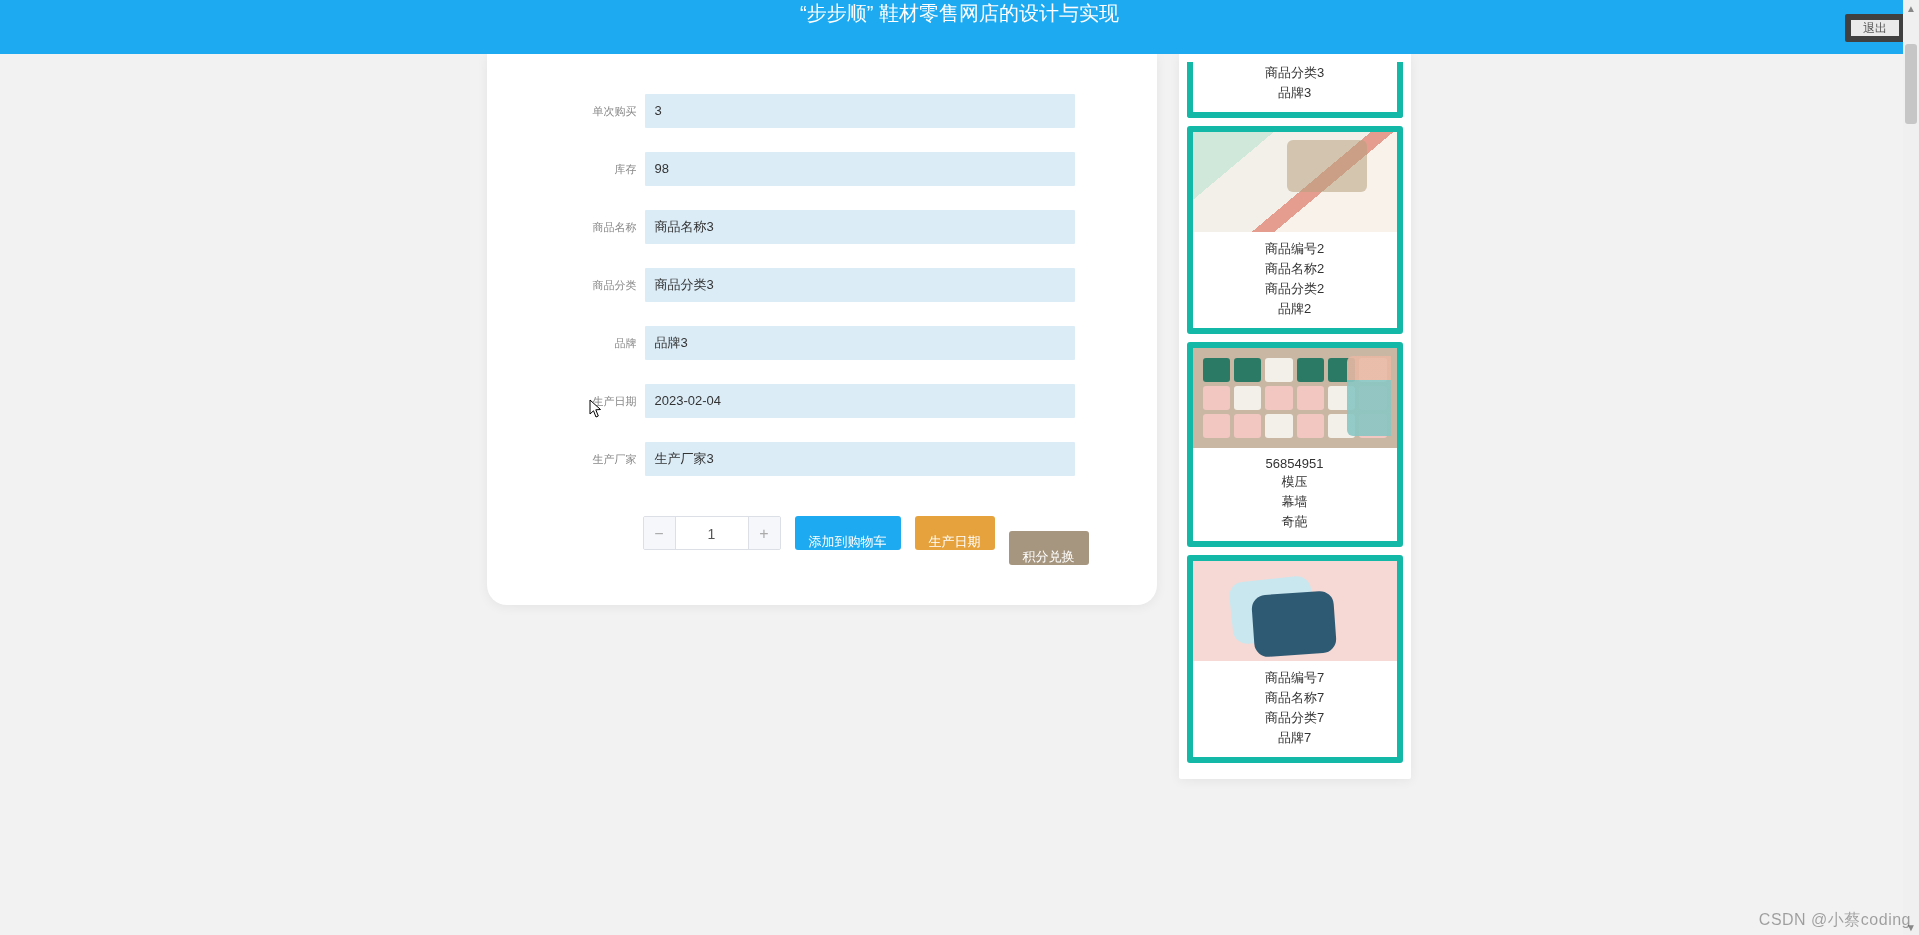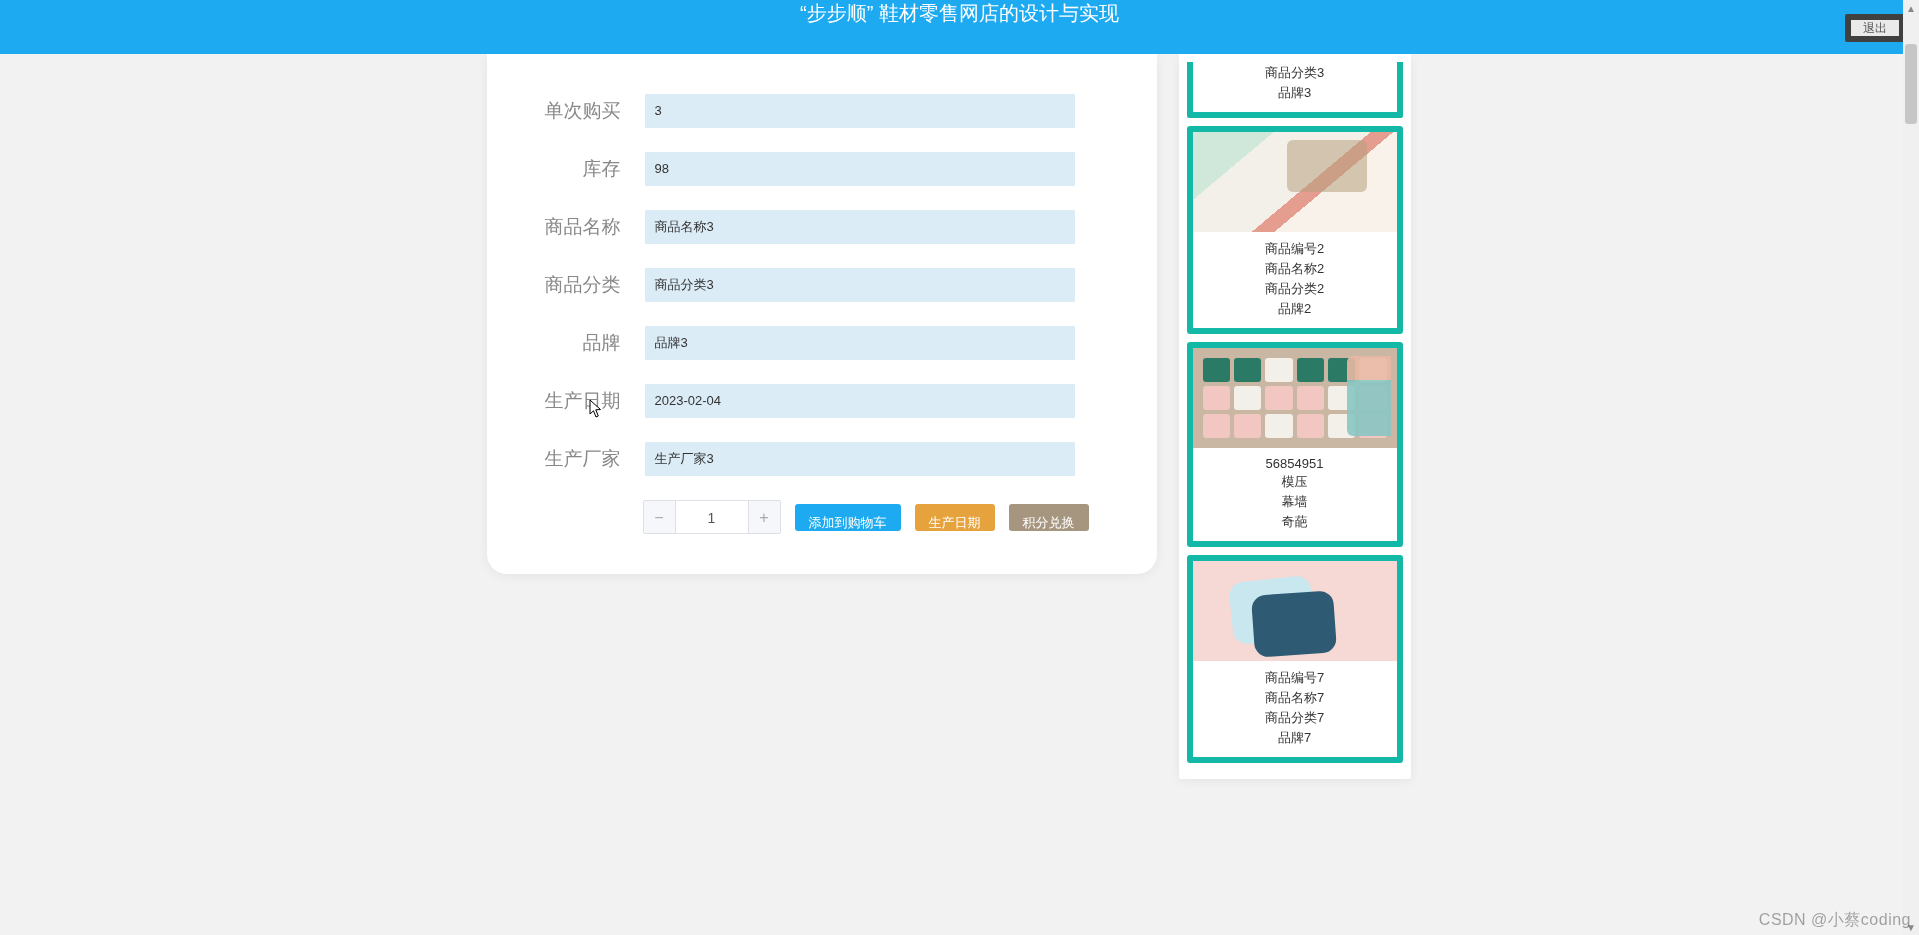--- a/index.html
+++ b/index.html
@@ -57,23 +57,23 @@
   }
   .form-row {
     display: flex;
     align-items: center;
     margin-top: 24px;
   }
   .form-row:first-child { margin-top: 40px; }
   .form-label {
     width: 158px;
     text-align: right;
-    padding-right: 24px;
+    padding-right: 8px;
     color: #888;
-    font-size: 19px;
+    font-size: 11px;
   }
   .form-value {
     flex: 0 0 430px;
     height: 34px;
     line-height: 34px;
     background: #dbecf7;
     padding: 0 10px;
     font-size: 13px;
     color: #333;
     border-radius: 1px;
@@ -110,30 +110,30 @@
     width: 72px;
     height: 34px;
     border: none;
     text-align: center;
     font-size: 14px;
     color: #555;
     outline: none;
   }
   .btn {
     height: 27px;
-    padding: 10px 14px;
+    padding: 17px 14px;
     border: none;
     border-radius: 3px;
     font-size: 13px;
     cursor: pointer;
     color: #fff;
   }
   .btn-primary { background: #1eaaf1; }
   .btn-warn { background: #e6a23c; }
-  .btn-gray { background: #a6967f; }
+  .btn-gray { background: #a6967f; margin-top: 31px; }
   .side {
     width: 232px;
     background: #fff;
     border-radius: 0 0 2px 2px;
     box-shadow: 0 2px 12px rgba(0,0,0,.06);
     padding: 0 0 8px 0;
     margin-top: 0;
   }
   .side-card {
     margin: 8px;

